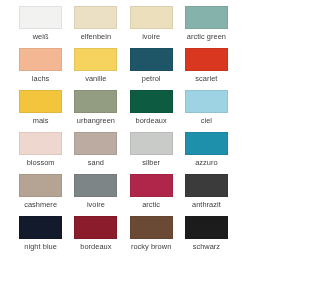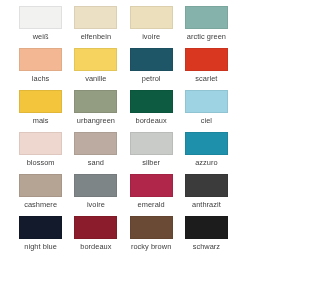--- a/index.html
+++ b/index.html
@@ -117,21 +117,21 @@
     <div class="swatch-cell">
       <div class="swatch-chip" style="background: rgb(181, 163, 148);"></div>
       <div class="swatch-label">cashmere</div>
     </div>
     <div class="swatch-cell">
       <div class="swatch-chip" style="background: rgb(126, 133, 134);"></div>
       <div class="swatch-label">ivoire</div>
     </div>
     <div class="swatch-cell">
       <div class="swatch-chip" style="background: rgb(176, 38, 74);"></div>
-      <div class="swatch-label">emerald</div>
+      <div class="swatch-label">arctic</div>
     </div>
     <div class="swatch-cell">
       <div class="swatch-chip" style="background: rgb(59, 59, 59);"></div>
       <div class="swatch-label">anthrazit</div>
     </div>
     <div class="swatch-cell">
       <div class="swatch-chip" style="background: rgb(18, 26, 44);"></div>
       <div class="swatch-label">night blue</div>
     </div>
     <div class="swatch-cell">

